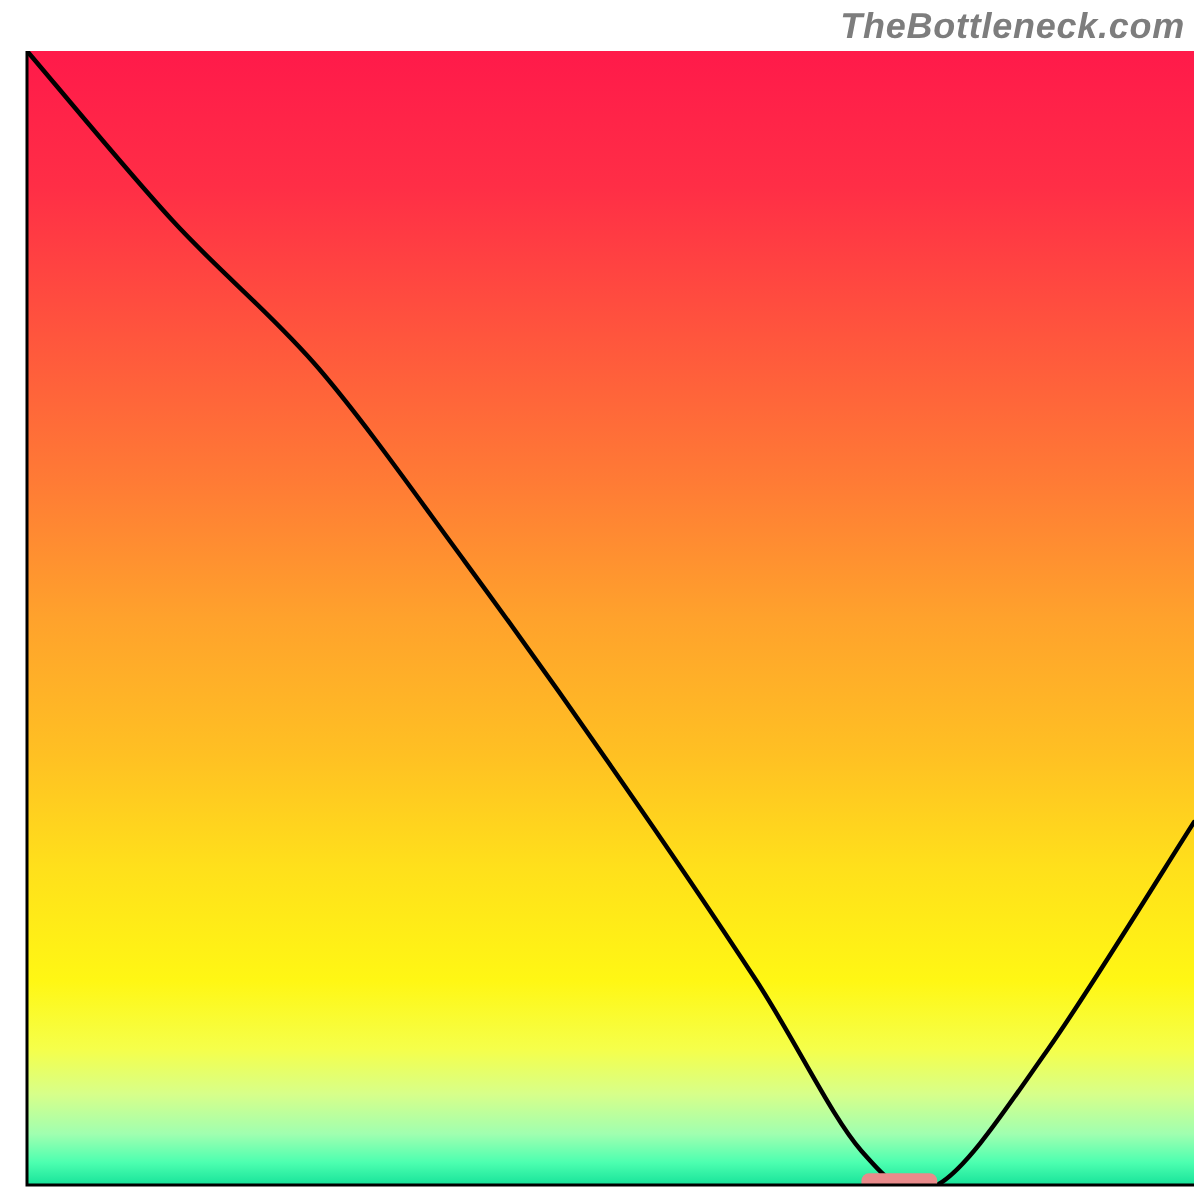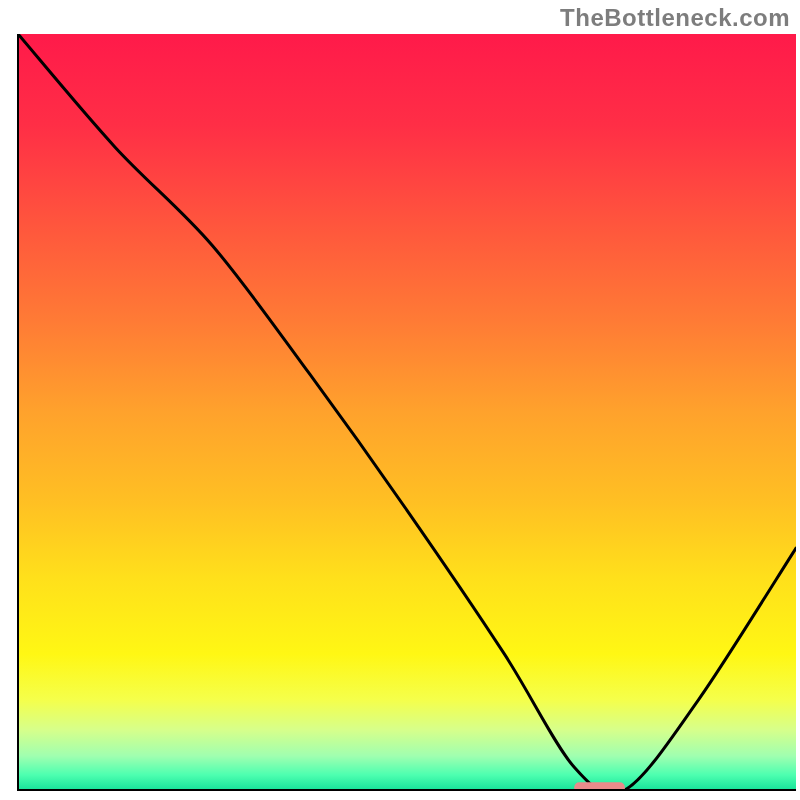--- a/index.html
+++ b/index.html
@@ -7,20 +7,21 @@
     padding: 0;
     width: 800px;
     height: 800px;
     background: #ffffff;
     overflow: hidden;
   }
   .wrap {
     position: relative;
     width: 800px;
     height: 664px;
+    font-style: italic;
   }
   .watermark {
     position: absolute;
     top: 4px;
     right: 10px;
     font-family: Arial, Helvetica, sans-serif;
     font-size: 24px;
     font-weight: 600;
     color: #7d7d7d;
     letter-spacing: 0.5px;

